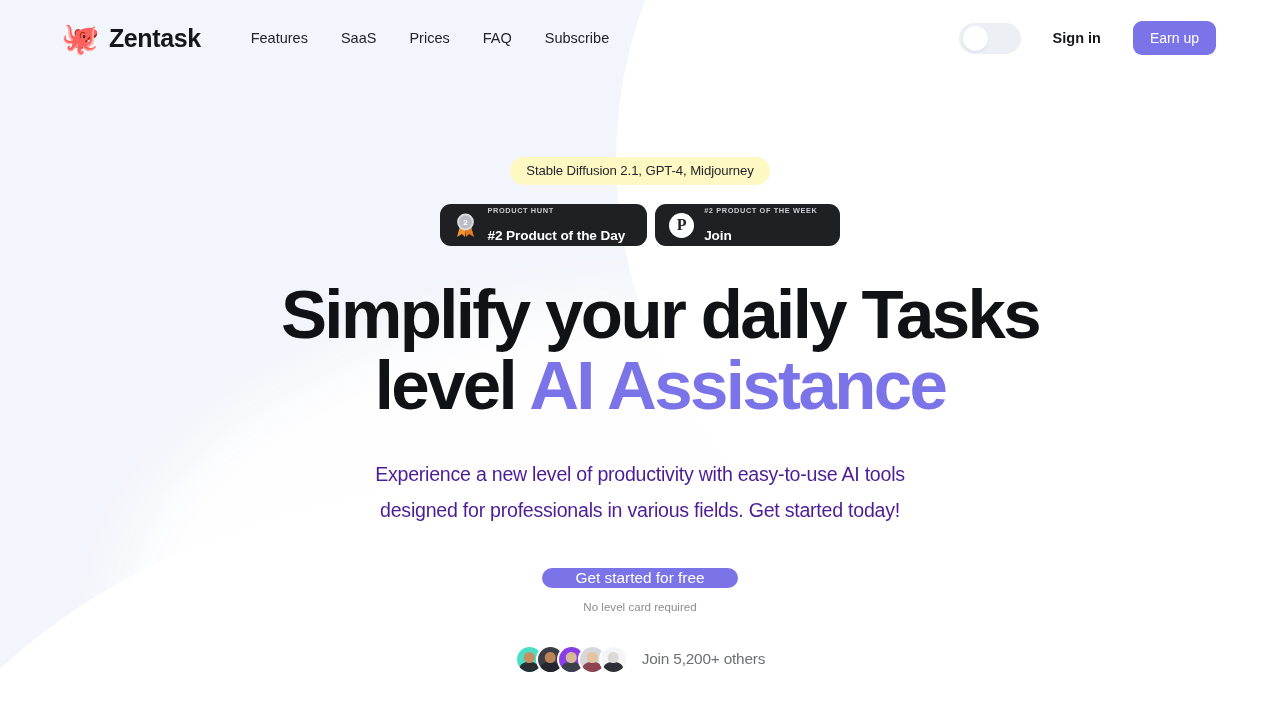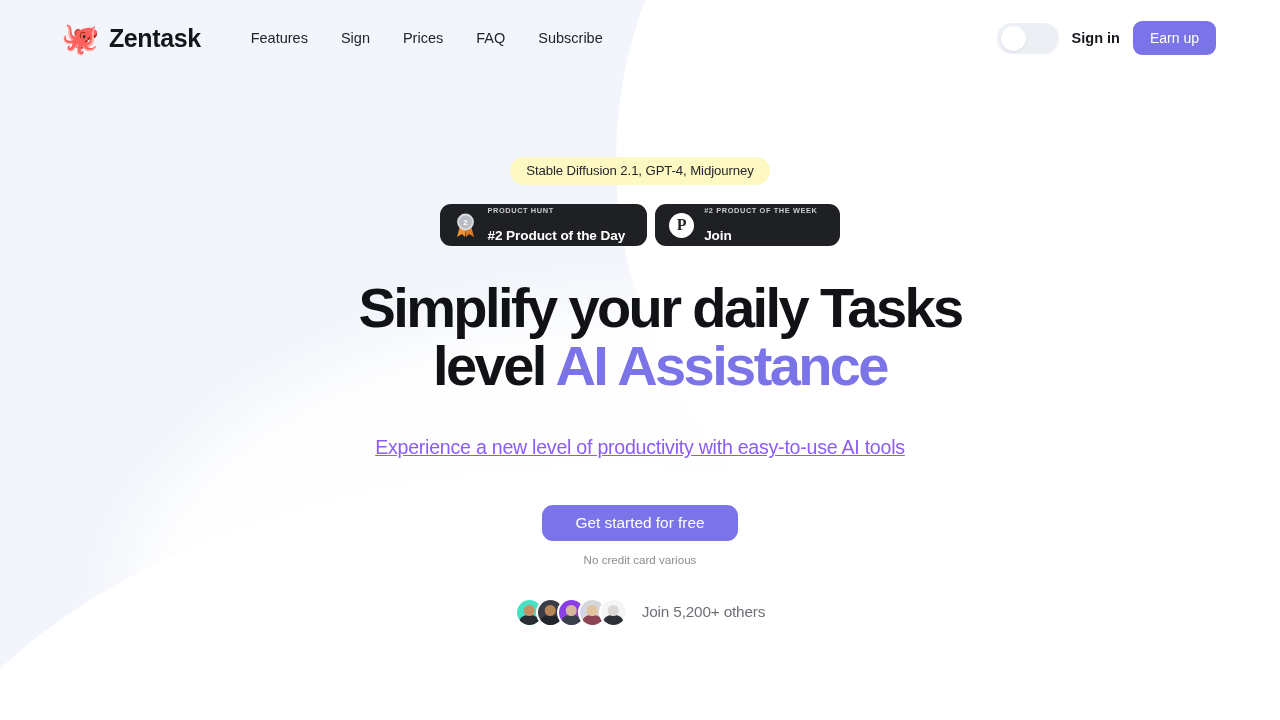--- a/index.html
+++ b/index.html
@@ -96,21 +96,21 @@
     font-size: 14.5px;
     color: #22242b;
     cursor: pointer;
     white-space: nowrap;
   }
 
   .header-right {
     margin-left: auto;
     display: flex;
     align-items: center;
-    gap: 13px;
+    gap: 32px;
   }
   .toggle {
     width: 62px;
     height: 31px;
     border-radius: 16px;
     background: #eceff4;
     position: relative;
     cursor: pointer;
     flex: none;
   }
@@ -199,55 +199,54 @@
   .ph-circle {
     width: 25px; height: 25px; border-radius: 50%;
     background: #ffffff;
     display: flex; align-items: center; justify-content: center;
     font-size: 16px; font-weight: 700; color: #1f2024;
     font-family: "Liberation Serif", serif;
   }
 
   .headline {
     margin-top: 33px;
-    font-size: 56px;
+    font-size: 69px;
     font-weight: 700;
     line-height: 1.03;
     letter-spacing: -2.6px;
     color: #111216;
     font-family: "Liberation Sans", sans-serif;
     padding-left: 40px;
   }
   .headline .accent { color: #7a74e8; }
   .headline-l2 { display: block; }
 
   .subtitle {
     margin-top: 35px;
     font-size: 19.6px;
     line-height: 1.85;
-    color: #8b5cf6;
+    color: #4c1d95;
     letter-spacing: -0.25px;
-    text-decoration: underline;
   }
   .subtitle-l1, .subtitle-l2 { display: block; }
 
   .cta-wrap {
     margin-top: 39px;
     display: flex;
     flex-direction: column;
     align-items: center;
   }
   .cta-button {
     background: #7a74e8;
     color: #ffffff;
     border: none;
     border-radius: 11px;
     font-size: 15.4px;
     font-weight: 500;
-    padding: 9px 33px;
+    padding: 1px 33px;
     cursor: pointer;
     font-family: inherit;
   }
   .cta-note {
     margin-top: 12px;
     font-size: 11.6px;
     color: #8b8d94;
   }
 
   .social-proof {
@@ -303,21 +302,21 @@
 </div>
 
 <header class="header">
   <div class="brand">
     <span class="brand-logo">🐙</span>
     <span class="brand-name">Zentask</span>
   </div>
 
   <nav class="nav">
     <span class="nav-item">Features</span>
-    <span class="nav-item">Sign</span>
+    <span class="nav-item">SaaS</span>
     <span class="nav-item">Prices</span>
     <span class="nav-item">FAQ</span>
     <span class="nav-item">Subscribe</span>
   </nav>
 
   <div class="header-right">
     <div class="toggle">
       <div class="toggle-knob"></div>
     </div>
     <span class="signin">Sign in</span>
@@ -357,25 +356,26 @@
     </div>
   </div>
 
   <h1 class="headline">
     <span class="headline-l1">Simplify your daily Tasks</span>
     <span class="headline-l2"><span>level </span><span class="accent">AI Assistance</span></span>
   </h1>
 
   <p class="subtitle">
     <span class="subtitle-l1">Experience a new level of productivity with easy-to-use AI tools</span>
+    <span class="subtitle-l2">designed for professionals in various fields. Get started today!</span>
   </p>
 
   <div class="cta-wrap">
     <button class="cta-button">Get started for free</button>
-    <span class="cta-note">No credit card various</span>
+    <span class="cta-note">No level card required</span>
   </div>
 
   <div class="social-proof">
     <div class="avatars" id="avatar-group">
         <div class="avatar" style="background: rgb(73, 223, 196);">
           <div class="av-body" style="background: rgb(42, 45, 52);"></div>
           <div class="av-head" style="background: rgb(199, 143, 99);"></div>
         </div>
         <div class="avatar" style="background: rgb(58, 61, 69);">
           <div class="av-body" style="background: rgb(35, 38, 44);"></div>

